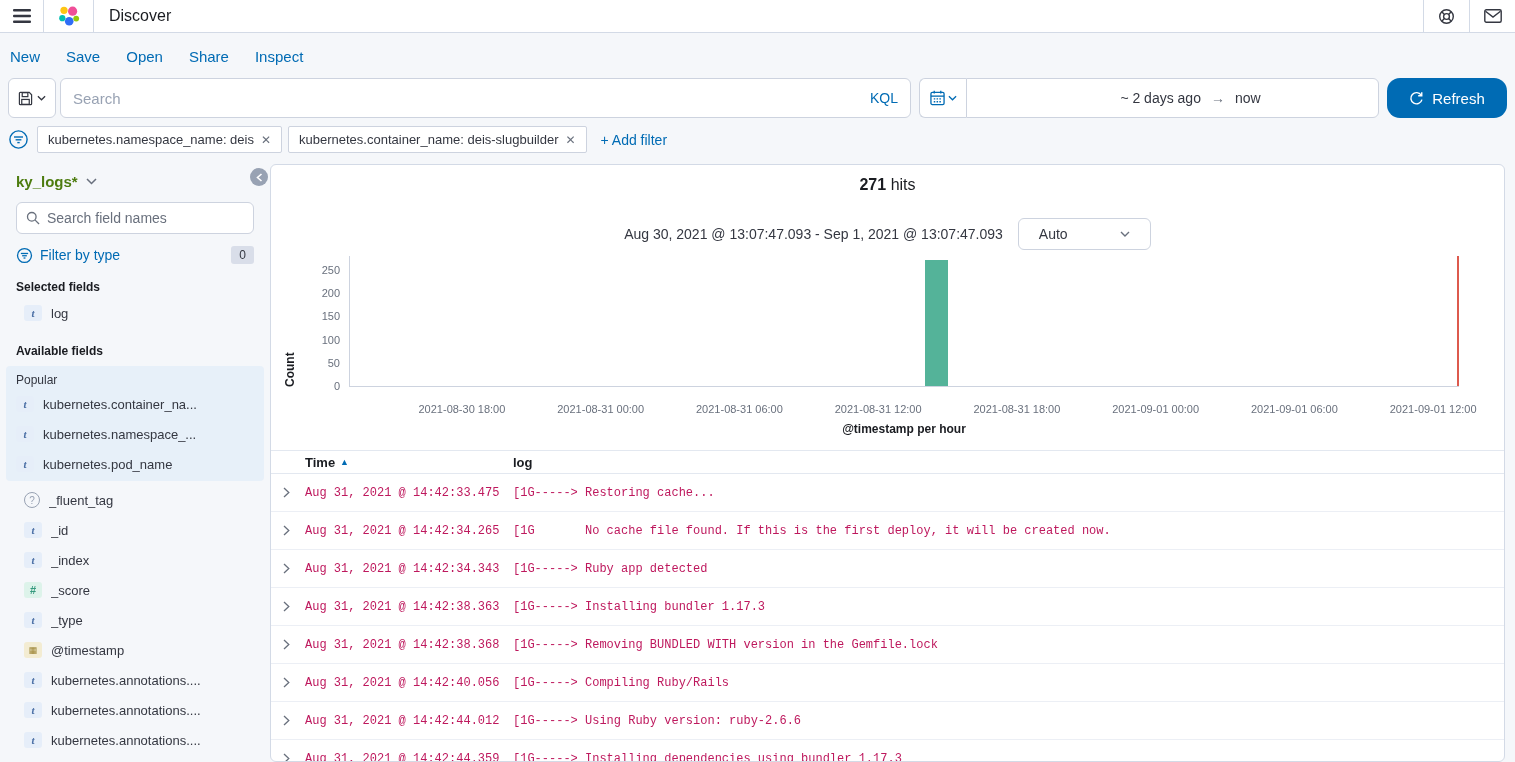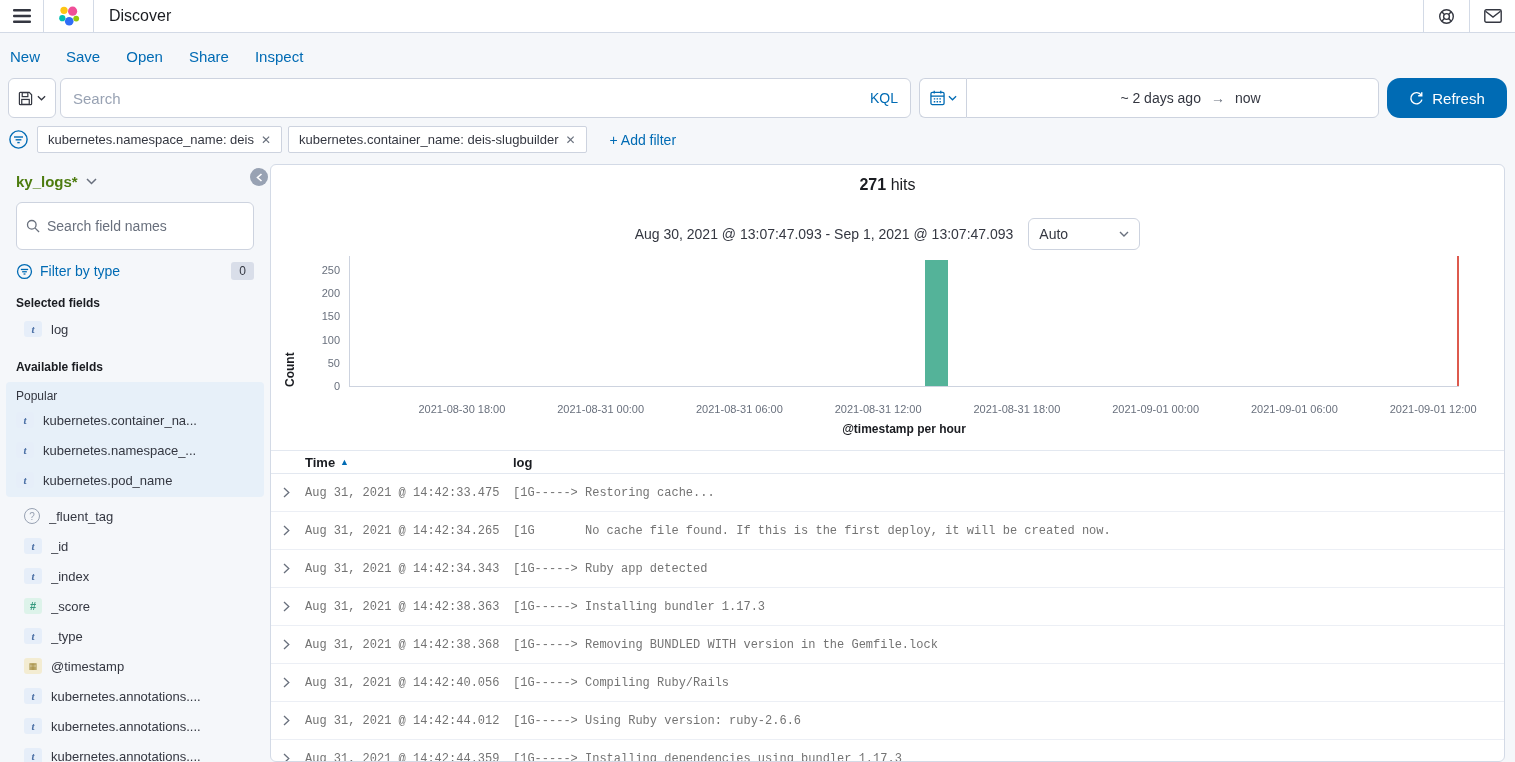--- a/index.html
+++ b/index.html
@@ -35,29 +35,29 @@
   .date-group { width:460px; display:flex; }
   .date-btn { width:47px; background:#fff; border:1px solid #cdd3df; border-right:none; border-radius:6px 0 0 6px; display:flex; align-items:center; justify-content:center; gap:3px; cursor:pointer; }
   .date-display { flex:1; background:#fff; border:1px solid #cdd3df; border-radius:0 6px 6px 0; display:flex; align-items:center; justify-content:center; gap:10px; font-size:14px; cursor:pointer;padding-left:36px; }
   .date-arrow { color:#69707d; }
   .refresh-btn { width:120px; background:#006bb4; border:none; border-radius:13px; color:#fff; font-size:15px; font-family:"Liberation Sans",sans-serif; display:flex; align-items:center; justify-content:center; gap:8px; cursor:pointer; }
 
   .filter-row { display:flex; align-items:center; margin:8px 8px 0 8px; gap:6px; padding-bottom:6px; }
   .filter-glyph { margin-right:2px; }
   .pill { display:flex; align-items:center; gap:7px; background:#fff; border:1px solid #cdd3df; border-radius:2px; padding:5px 10px; font-size:13px; cursor:pointer; }
   .pill-close { color:#69707d; font-size:12px; line-height:12px; cursor:pointer; }
-  .add-filter { color:#006bb4; font-size:14px; margin-left:17px; cursor:pointer; }
+  .add-filter { color:#006bb4; font-size:14px; margin-left:8px; cursor:pointer; }
 
   
   .content { flex:1; display:flex; overflow:hidden; }
   .sidebar { width:270px; position:relative; padding:14px 16px 0 16px; flex:none; }
   .collapse-btn { position:absolute; top:9px; right:2px; width:18px; height:18px; border-radius:50%; background:#98a2b3; color:#fff; display:flex; align-items:center; justify-content:center; cursor:pointer; }
   .index-row { display:flex; align-items:center; gap:8px; cursor:pointer; }
   .index-name { font-size:15px; font-weight:700; color:#4d7c0f; }
-  .field-search { margin-top:12px; height:48px; background:#fff; border:1px solid #cdd3df; border-radius:6px; display:flex; align-items:center; padding:0 9px; gap:7px; }
+  .field-search { margin-top:12px; height:32px; background:#fff; border:1px solid #cdd3df; border-radius:6px; display:flex; align-items:center; padding:0 9px; gap:7px; }
   .field-search input { flex:1; border:none; outline:none; background:transparent; font-size:14px; font-family:"Liberation Sans",sans-serif; color:#343741; min-width:0; }
   .field-search input::placeholder { color:#69707d; }
   .filter-type-row { margin-top:12px; display:flex; align-items:center; gap:7px; cursor:pointer; }
   .filter-type-label { color:#006bb4; font-size:14px; }
   .count-badge { margin-left:auto; background:#d9dee9; border-radius:3px; padding:2px 8px; font-size:12px; color:#343741; }
   .section-heading { margin-top:16px; font-size:12px; font-weight:700; color:#1a1c21; }
   .field-list { margin-top:4px; }
   .field-item { display:flex; align-items:center; gap:9px; height:30px; padding:0 8px; font-size:13px; border-radius:4px; cursor:pointer; }
   .field-name { overflow:hidden; white-space:nowrap; }
   .badge { width:18px; height:16px; border-radius:3px; display:flex; align-items:center; justify-content:center; font-size:11px; font-weight:700; flex:none; }
@@ -67,37 +67,37 @@
   .badge-date { background:#f3ecd2; color:#9a8230; font-size:9px; font-weight:400; }
   .popular-block { margin:8px -10px 0 -10px; background:#e7f0f9; border-radius:4px; padding:7px 2px 2px 2px; }
   .popular-heading { font-size:12px; color:#343741; padding-left:8px; margin-bottom:2px; }
 
   .main-panel { flex:1; margin:5px 10px 0 0; background:#fff; border:1px solid #d3dae6; border-radius:6px; position:relative; overflow:hidden; }
 
   .hits-row { margin-top:11px; text-align:center; font-size:16px; color:#1a1c21; }
   .hits-count { font-weight:700; }
   .subtitle-row { margin-top:24px; display:flex; align-items:center; justify-content:center; gap:15px; }
   .range-text { font-size:14px; color:#343741; }
-  .interval-select { width:112px; height:32px; background:#fff; border:1px solid #cdd3df; border-radius:6px; display:flex; align-items:center; justify-content:space-between; padding:0 10px; font-size:14px; cursor:pointer; }
+  .interval-select { width:133px; height:32px; background:#fff; border:1px solid #cdd3df; border-radius:6px; display:flex; align-items:center; justify-content:space-between; padding:0 20px; font-size:14px; cursor:pointer; }
 
   .chart-wrap { position:relative; margin-top:6px; padding-left:78px; padding-right:45px; }
   .ylabel { position:absolute; left:12px; top:0; height:131px; writing-mode:vertical-rl; transform:rotate(180deg); display:flex; align-items:center; font-size:12px; font-weight:700; color:#1a1c21; }
   .plot { position:relative; height:131px; border-left:1px solid #cdd3df; border-bottom:1px solid #cdd3df; }
   .ytick { position:absolute; right:calc(100% + 10px); transform:translateY(50%); font-size:11px; color:#69707d; }
   .bar { position:absolute; bottom:0; }
   .time-marker { position:absolute; top:0; bottom:0; width:2px; }
   .xticks { position:relative; height:14px; margin-top:16px; }
   .xtick { position:absolute; transform:translateX(-50%); font-size:11px; color:#69707d; white-space:nowrap; }
   .axis-title { text-align:center; font-size:12px; font-weight:700; color:#1a1c21; margin-top:5px; }
 
   .doc-table { margin-top:14px; }
   .thead { display:flex; align-items:center; height:24px; border-top:1px solid #e3e8f0; border-bottom:1px solid #e3e8f0; font-size:13px; font-weight:700; color:#1a1c21; padding-left:34px; }
   .col-time { width:208px; display:flex; align-items:center; gap:5px; cursor:pointer; }
   .sort-arrow { color:#006bb4; font-size:9px; }
-  .trow { display:flex; align-items:center; height:38px; border-bottom:1px solid #eceff5; font-family:"Liberation Mono","DejaVu Sans Mono",monospace; font-size:12px; color:#737373; }
+  .trow { display:flex; align-items:center; height:38px; border-bottom:1px solid #eceff5; font-family:"Liberation Mono","DejaVu Sans Mono",monospace; font-size:12px; color:#be185d; }
   .row-expand { width:34px; padding-left:12px; flex:none; cursor:pointer; }
   .cell-time { width:208px; flex:none; }
   .cell-log { white-space:pre; overflow:hidden; }
 </style>
 </head>
 <body>
 
 <header class="top-header">
   <div class="hdr-cell hdr-menu">
     <svg width="18" height="14" viewBox="0 0 18 14">

